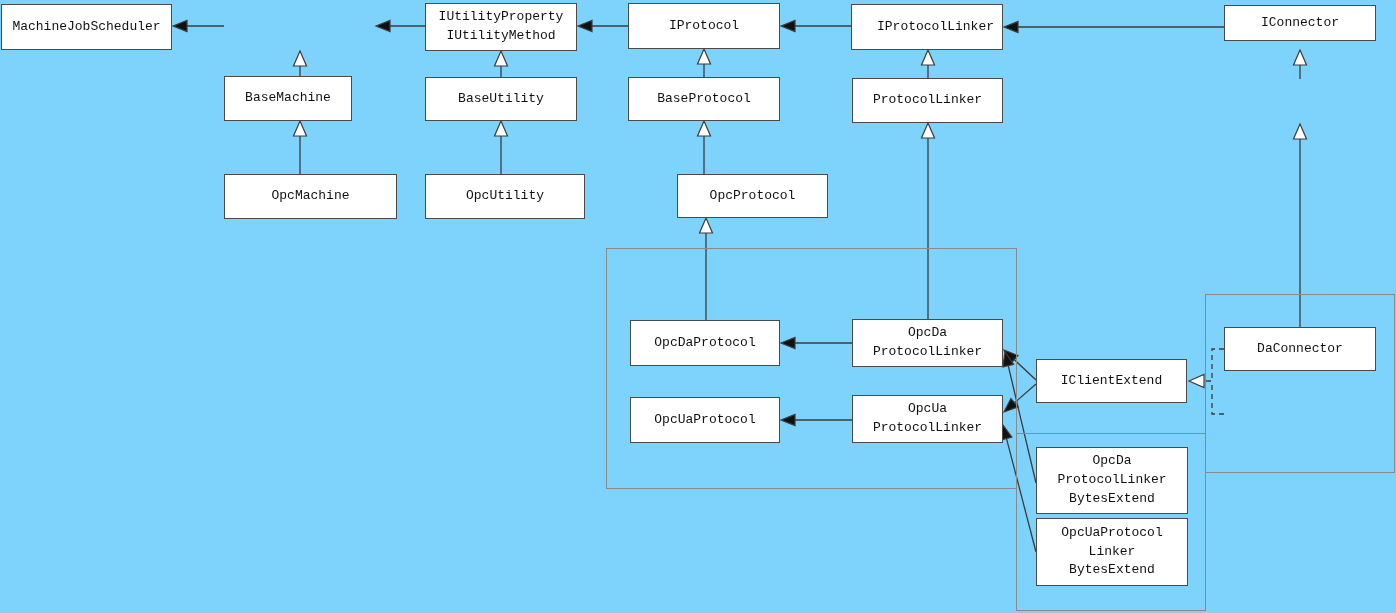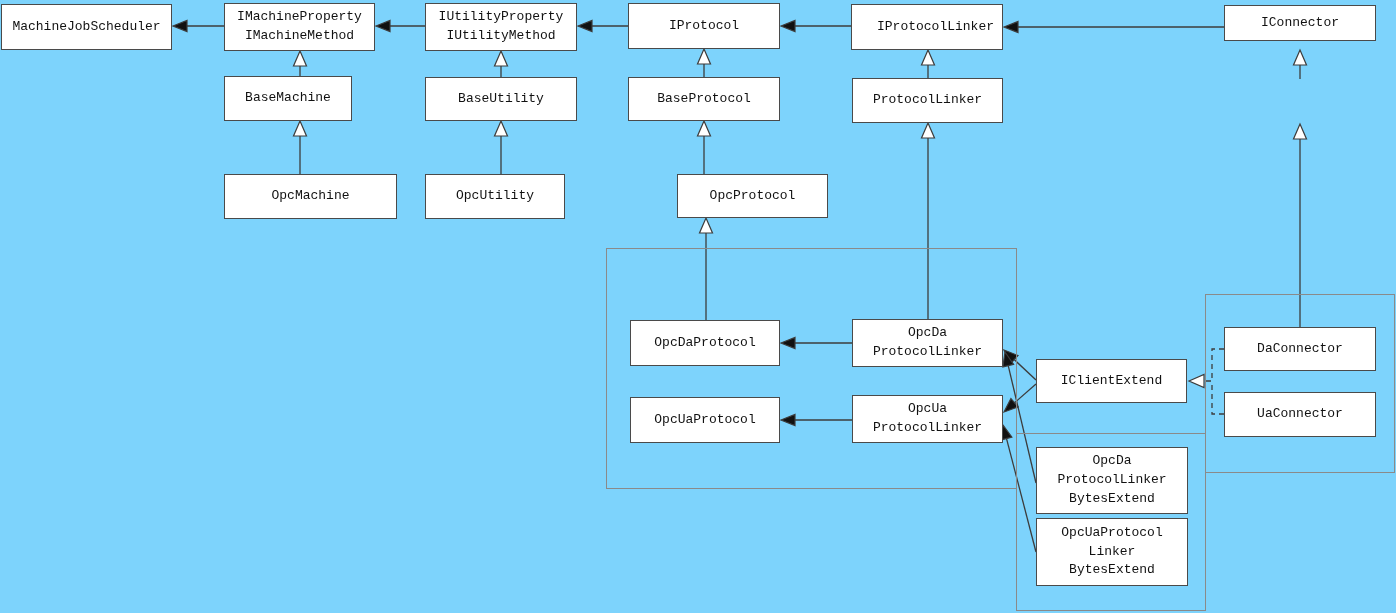--- a/index.html
+++ b/index.html
@@ -88,24 +88,20 @@
       <polyline points="1224,349 1212,349 1212,381 1204,381" fill="none" stroke="#3c3c3c" stroke-width="1.3" stroke-dasharray="5 4"></polyline>
       <polygon points="1189,381 1204,374.5 1204,387.5" fill="#ffffff" stroke="#3c3c3c" stroke-width="1.2"></polygon>
       <polyline points="1224,414 1212,414 1212,381" fill="none" stroke="#3c3c3c" stroke-width="1.3" stroke-dasharray="5 4"></polyline>
     </svg>
 <div class="group-box" style="left: 606px; top: 248px; width: 411px; height: 241px; border-color: rgb(138, 138, 138);"></div>
     <div class="group-box" style="left: 1205px; top: 294px; width: 190px; height: 179px; border-color: rgb(138, 138, 138);"></div>
     <div class="group-box" style="left: 1016px; top: 433px; width: 190px; height: 178px; border-color: rgb(138, 138, 138);"></div>
     <div class="node" style="left: 1px; top: 4px; width: 171px; height: 46px; border-color: rgb(74, 74, 74); color: rgb(17, 17, 17);">
       <span>MachineJobScheduler</span>
     </div>
-    <div class="node" style="left: 224px; top: 3px; width: 151px; height: 48px; border-color: rgb(74, 74, 74); color: rgb(17, 17, 17);">
-      <span>IMachineProperty</span>
-      <span>IMachineMethod</span>
-    </div>
     <div class="node" style="left: 425px; top: 3px; width: 152px; height: 48px; border-color: rgb(74, 74, 74); color: rgb(17, 17, 17);">
       <span>IUtilityProperty</span>
       <span>IUtilityMethod</span>
     </div>
     <div class="node" style="left: 628px; top: 3px; width: 152px; height: 46px; border-color: rgb(74, 74, 74); color: rgb(17, 17, 17);">
       <span>IProtocol</span>
     </div>
     <div class="node" style="left: 851px; top: 4px; width: 152px; height: 46px; border-color: rgb(74, 74, 74); color: rgb(17, 17, 17); padding-left: 17px;">
       <span>IProtocolLinker</span>
     </div>
@@ -120,21 +116,21 @@
     </div>
     <div class="node" style="left: 628px; top: 77px; width: 152px; height: 44px; border-color: rgb(74, 74, 74); color: rgb(17, 17, 17);">
       <span>BaseProtocol</span>
     </div>
     <div class="node" style="left: 852px; top: 78px; width: 151px; height: 45px; border-color: rgb(74, 74, 74); color: rgb(17, 17, 17);">
       <span>ProtocolLinker</span>
     </div>
     <div class="node" style="left: 224px; top: 174px; width: 173px; height: 45px; border-color: rgb(74, 74, 74); color: rgb(17, 17, 17);">
       <span>OpcMachine</span>
     </div>
-    <div class="node" style="left: 425px; top: 174px; width: 140px; height: 45px; border-color: rgb(74, 74, 74); color: rgb(17, 17, 17); text-align: center;">
+    <div class="node" style="left: 425px; top: 174px; width: 160px; height: 45px; border-color: rgb(74, 74, 74); color: rgb(17, 17, 17); text-align: center;">
       <span>OpcUtility</span>
     </div>
     <div class="node" style="left: 629px; top: 174px; width: 151px; height: 44px; border-color: rgb(74, 74, 74); color: rgb(17, 17, 17); margin-left: 48px;">
       <span>OpcProtocol</span>
     </div>
     <div class="node" style="left: 630px; top: 320px; width: 150px; height: 46px; border-color: rgb(74, 74, 74); color: rgb(17, 17, 17);">
       <span>OpcDaProtocol</span>
     </div>
     <div class="node" style="left: 630px; top: 397px; width: 150px; height: 46px; border-color: rgb(74, 74, 74); color: rgb(17, 17, 17);">
       <span>OpcUaProtocol</span>
@@ -146,23 +142,20 @@
     <div class="node" style="left: 852px; top: 395px; width: 151px; height: 48px; border-color: rgb(74, 74, 74); color: rgb(17, 17, 17);">
       <span>OpcUa</span>
       <span>ProtocolLinker</span>
     </div>
     <div class="node" style="left: 1036px; top: 359px; width: 151px; height: 44px; border-color: rgb(74, 74, 74); color: rgb(17, 17, 17);">
       <span>IClientExtend</span>
     </div>
     <div class="node" style="left: 1224px; top: 327px; width: 152px; height: 44px; border-color: rgb(74, 74, 74); color: rgb(17, 17, 17);">
       <span>DaConnector</span>
     </div>
-    <div class="node" style="left: 1224px; top: 392px; width: 152px; height: 45px; border-color: rgb(74, 74, 74); color: rgb(17, 17, 17);">
-      <span>UaConnector</span>
-    </div>
     <div class="node" style="left: 1036px; top: 447px; width: 152px; height: 67px; border-color: rgb(74, 74, 74); color: rgb(17, 17, 17);">
       <span>OpcDa</span>
       <span>ProtocolLinker</span>
       <span>BytesExtend</span>
     </div>
     <div class="node" style="left: 1036px; top: 518px; width: 152px; height: 68px; border-color: rgb(74, 74, 74); color: rgb(17, 17, 17);">
       <span>OpcUaProtocol</span>
       <span>Linker</span>
       <span>BytesExtend</span>
     </div>

